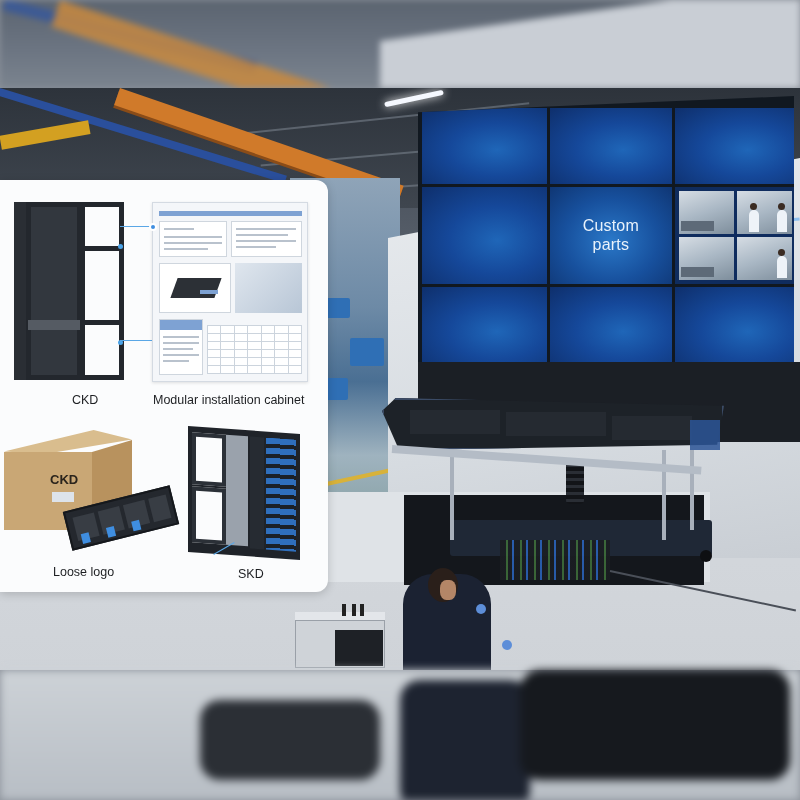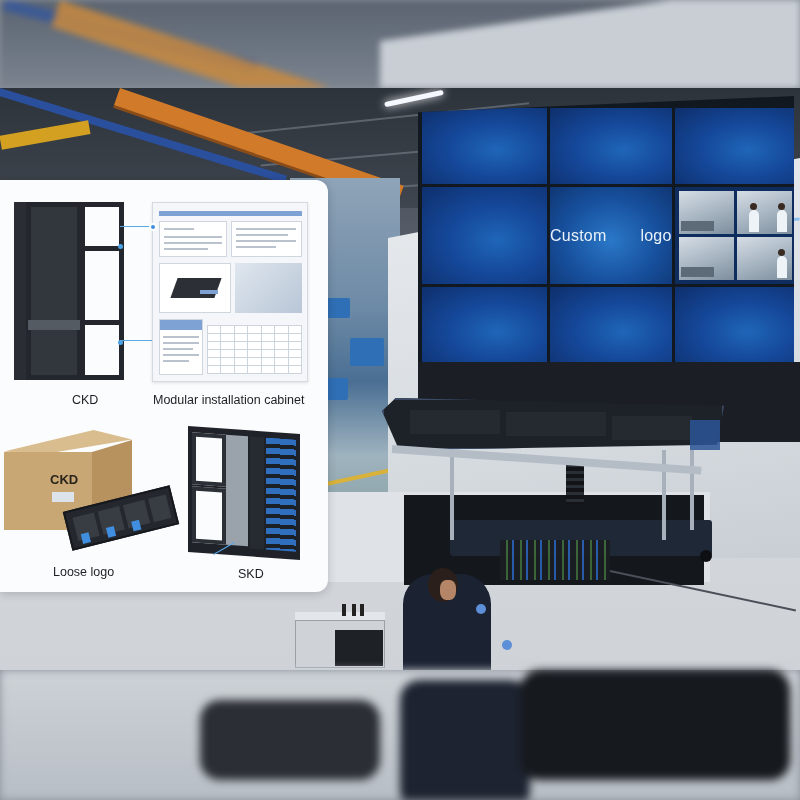--- a/index.html
+++ b/index.html
@@ -39,21 +39,21 @@
     background: linear-gradient(170deg, #e9ecef 0%, #d8dde2 60%, #c9ced4 100%);
     clip-path: polygon(0 20%, 100% 0, 100% 100%, 0 100%); }
   .wall-glow { position: absolute; left: 560px; top: 140px; width: 240px; height: 3px; background: #79b6f0; transform: rotate(-5deg); opacity: .8; }
 
   
   .video-wall { position: absolute; left: 418px; top: 96px; width: 376px; height: 270px; background: #111820;
     clip-path: polygon(0 6%, 100% 0, 100% 100%, 0 100%); padding: 4px; }
   .vw-grid { position: absolute; left: 4px; top: 12px; right: 4px; bottom: 4px;
     display: grid; grid-template-columns: 34% 33% 33%; grid-template-rows: 30% 38% 32%; gap: 3px; }
   .tile { background: radial-gradient(ellipse at 60% 55%, #1f66b8 0%, #15489a 45%, #0e2f6c 100%); position: relative; }
-  .tile.logo { display: flex; align-items: center; justify-content: space-between; flex-direction: row;
+  .tile.logo { display: flex; align-items: center; justify-content: center; flex-direction: column;
     background: radial-gradient(ellipse at 50% 55%, #2a78c8 0%, #17509d 55%, #0f3674 100%); }
   .tile.logo span { color: #e9f2fb; font-size: 16px; line-height: 19px; letter-spacing: .2px; }
   .tile.photos { display: grid; grid-template-columns: 1fr 1fr; grid-template-rows: 1fr 1fr; gap: 3px; padding: 4px; background: #0f2c5e; }
   .photo { background: linear-gradient(160deg, #d6dde4 0%, #a9b7c4 50%, #7e8e9c 100%); position: relative; overflow: hidden; }
   .photo .fig { position: absolute; bottom: 2px; width: 10px; height: 22px; background: #eef3f8; border-radius: 5px 5px 0 0; }
   .photo .head { position: absolute; width: 7px; height: 7px; border-radius: 50%; background: #3a2b22; }
   .photo .bench { position: absolute; left: 2px; bottom: 3px; width: 60%; height: 10px; background: #5d6a78; }
   .vw-base { position: absolute; left: 418px; top: 362px; width: 382px; height: 80px; background: #1b1f25; }
 
   
@@ -167,21 +167,21 @@
 </div>
 
 <div class="video-wall">
   <div class="vw-grid">
     <div class="tile"></div>
     <div class="tile"></div>
     <div class="tile"></div>
     <div class="tile"></div>
     <div class="tile logo">
       <span>Custom</span>
-      <span>logo</span>
+      <span>parts</span>
     </div>
     <div class="tile photos">
       <div class="photo">
           <div class="bench"></div>
         </div>
       <div class="photo">
         <div class="fig" style="left:12px"></div>
           <div class="head" style="left:13px;bottom:24px"></div>
         <div class="fig" style="left:40px"></div>
           <div class="head" style="left:41px;bottom:24px"></div>

